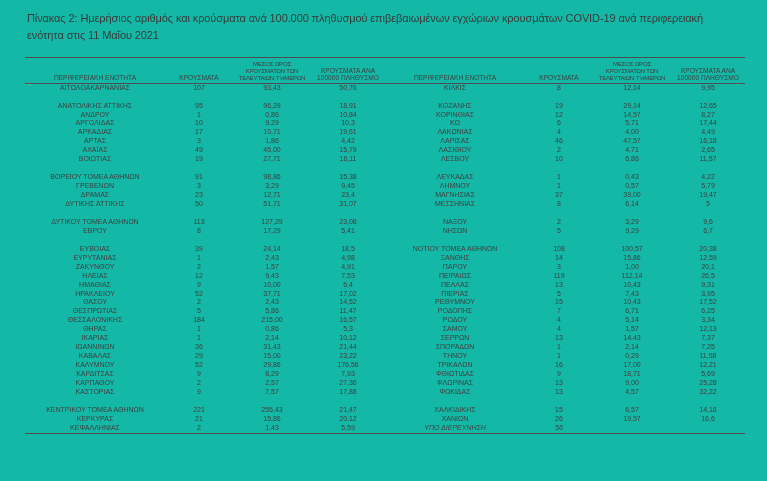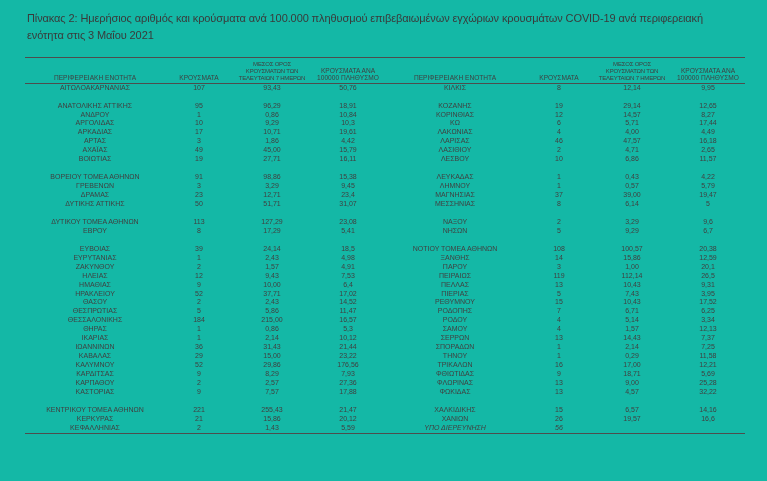--- a/index.html
+++ b/index.html
@@ -42,21 +42,21 @@
   tr.spacer-row td { height:8.95px; }
   td.italic { font-style:italic; }
 </style>
 </head>
 <body>
 
 <div class="page">
 
   <div class="title-block">
     <span class="title-line">Πίνακας 2:  Ημερήσιος αριθμός και κρούσματα ανά 100.000 πληθυσμού επιβεβαιωμένων εγχώριων κρουσμάτων COVID-19 ανά περιφερειακή</span>
-    <span class="title-line">ενότητα στις 3 Μαΐου 2021</span>
+    <span class="title-line">ενότητα στις 11 Μαΐου 2021</span>
   </div>
 
   <table class="covid-table">
     <colgroup>
       <col style="width:140px">
         <col style="width:68px">
         <col style="width:78px">
         <col style="width:74px">
       <col style="width:140px">
         <col style="width:68px">

